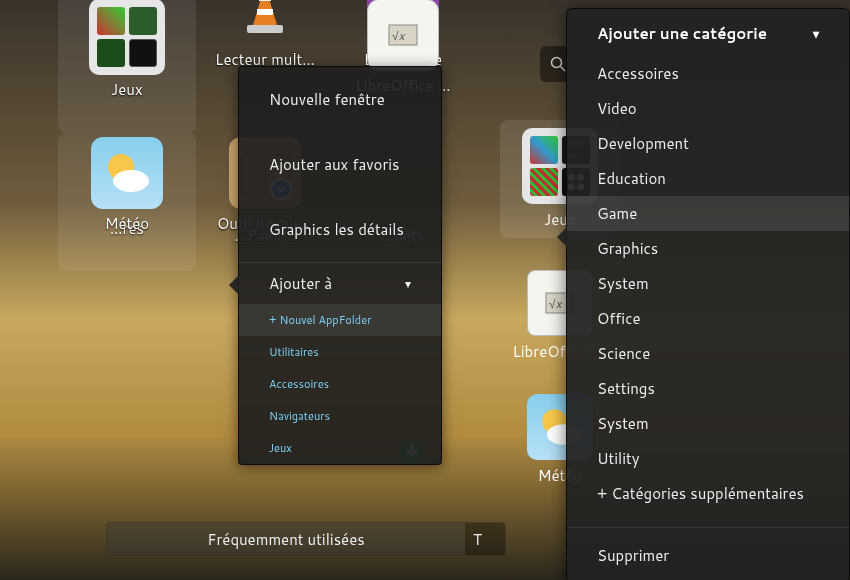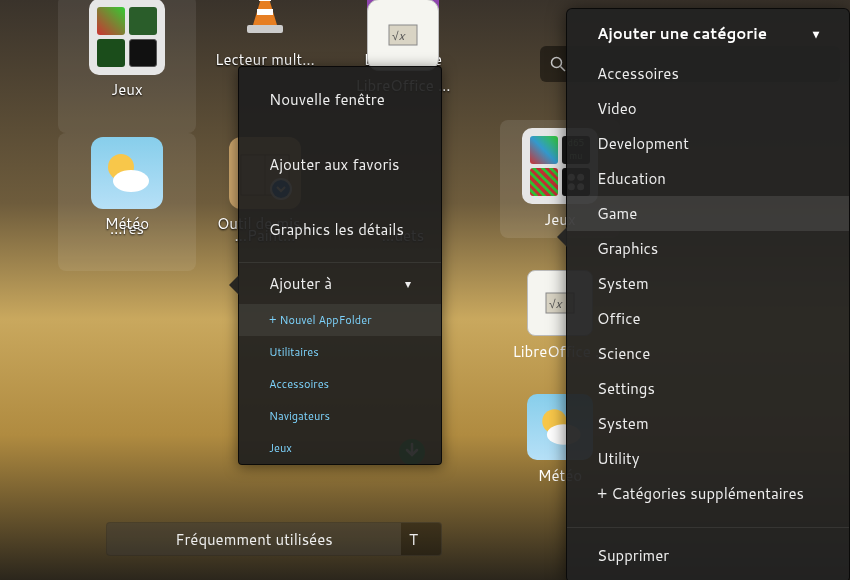--- a/index.html
+++ b/index.html
@@ -34,21 +34,21 @@
 
   .search-region { position:absolute; left:540px; top:46px; width:300px; height:36px; background:rgba(0,0,0,0.45); border-radius:6px; display:flex; align-items:center; padding:0 10px; gap:8px; }
 
   .cat-menu { position:absolute; left:566px; top:8px; width:284px; min-height:572px; background:rgba(34,34,34,0.94); border:1px solid rgba(0,0,0,0.7); border-radius:6px; box-shadow:0 2px 18px rgba(0,0,0,0.6); }
   .cat-arrow { position:absolute; left:-10px; top:218px; width:0;height:0;border-top:10px solid transparent;border-bottom:10px solid transparent;border-right:10px solid rgba(34,34,34,0.94); }
   .cat-header { padding:14px 30px 12px; display:flex; justify-content:space-between; align-items:center; font-weight:600; }
   .cat-item { padding:7px 30px; font-size:15px; color:#eee; }
   .cat-item.selected { background:rgba(255,255,255,0.10); }
   .cat-sep { height:1px; background:rgba(255,255,255,0.08); margin:16px 0 10px; }
 
-  .bottom-tabs { position:absolute; left:106px; bottom:24px; width:336px; height:34px; display:flex; background:rgba(0,0,0,0.35); border-radius:4px; overflow:hidden; border:1px solid rgba(255,255,255,0.06); }
+  .bottom-tabs { position:absolute; left:106px; bottom:24px; width:400px; height:34px; display:flex; background:rgba(0,0,0,0.35); border-radius:4px; overflow:hidden; border:1px solid rgba(255,255,255,0.06); }
   .tab { flex:1; display:flex; align-items:center; justify-content:center; font-size:15px; color:#eee; }
   .tab.active { background:rgba(255,255,255,0.09); }
   .tab.cutoff { flex:0 0 40px; justify-content:flex-start; padding-left:8px; }
 
   .chev { font-size:12px; }
   svg { display:block; }
 </style>
 </head>
 <body>
 

